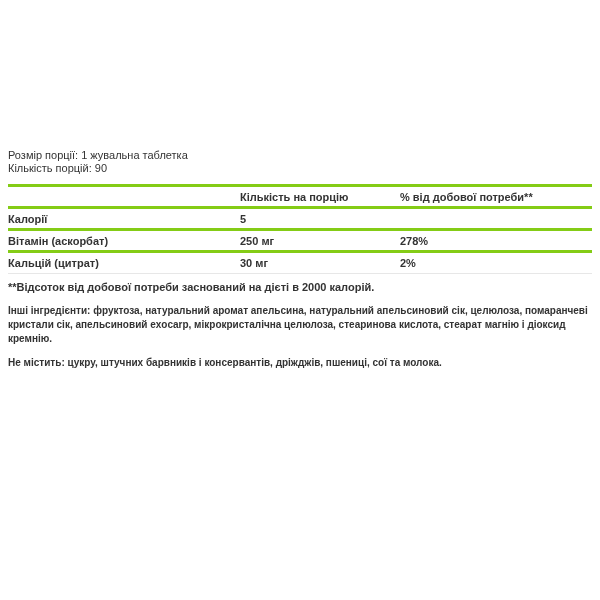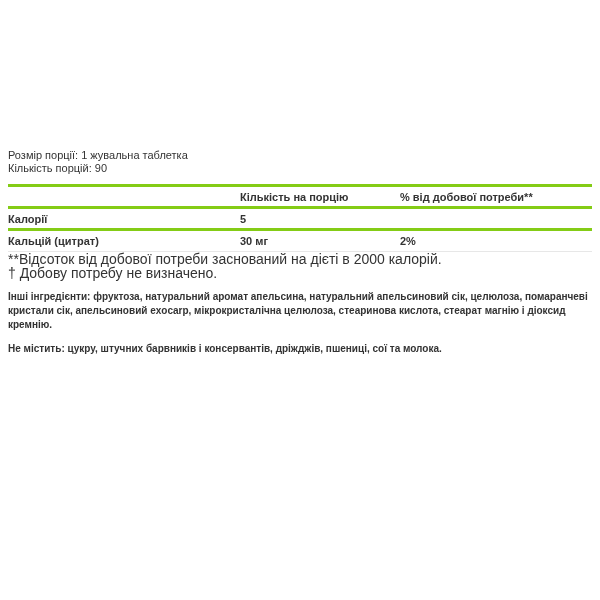--- a/index.html
+++ b/index.html
@@ -49,22 +49,23 @@
     vertical-align: middle;
     padding: 0;
     color: #333333;
     white-space: nowrap;
     overflow: hidden;
   }
   col.c1 { width: 232px; }
   col.c2 { width: 160px; }
   col.c3 { width: 192px; }
   .footnotes {
-    font-size: 14px;
-    font-weight: 400;
+    margin-top: 6px;
+    font-size: 11px;
+    font-weight: 700;
     line-height: 14px;
   }
   .para {
     margin-top: 10px;
     font-size: 10px;
     font-weight: 700;
     line-height: 14px;
   }
   .para.allergen {
     margin-top: 3px;
@@ -91,30 +92,34 @@
         <th>Кількість на порцію</th>
         <th>% від добової потреби**</th>
       </tr>
     </thead>
     <tbody>
       <tr>
         <td>Калорії</td>
         <td>5</td>
         <td></td>
       </tr>
+      <tr>
+        <td>Вітамін (аскорбат)</td>
+        <td>250 мг</td>
+        <td>278%</td>
+      </tr>
       <tr class="last">
         <td>Кальцій (цитрат)</td>
         <td>30 мг</td>
         <td>2%</td>
       </tr>
     </tbody>
   </table>
 
   <div class="footnotes">
     <div>**Відсоток від добової потреби заснований на дієті в 2000 калорій.</div>
-    <div>† Добову потребу не визначено.</div>
   </div>
 
   <p class="para">Інші інгредієнти: фруктоза, натуральний аромат апельсина, натуральний апельсиновий сік, целюлоза, помаранчеві кристали сік, апельсиновий exocarp, мікрокристалічна целюлоза, стеаринова кислота, стеарат магнію і діоксид кремнію.</p>
 
   <p class="para allergen">Не містить: цукру, штучних барвників і консервантів, дріжджів, пшениці, сої та молока.</p>
 
 </div>
 
 </body></html>

